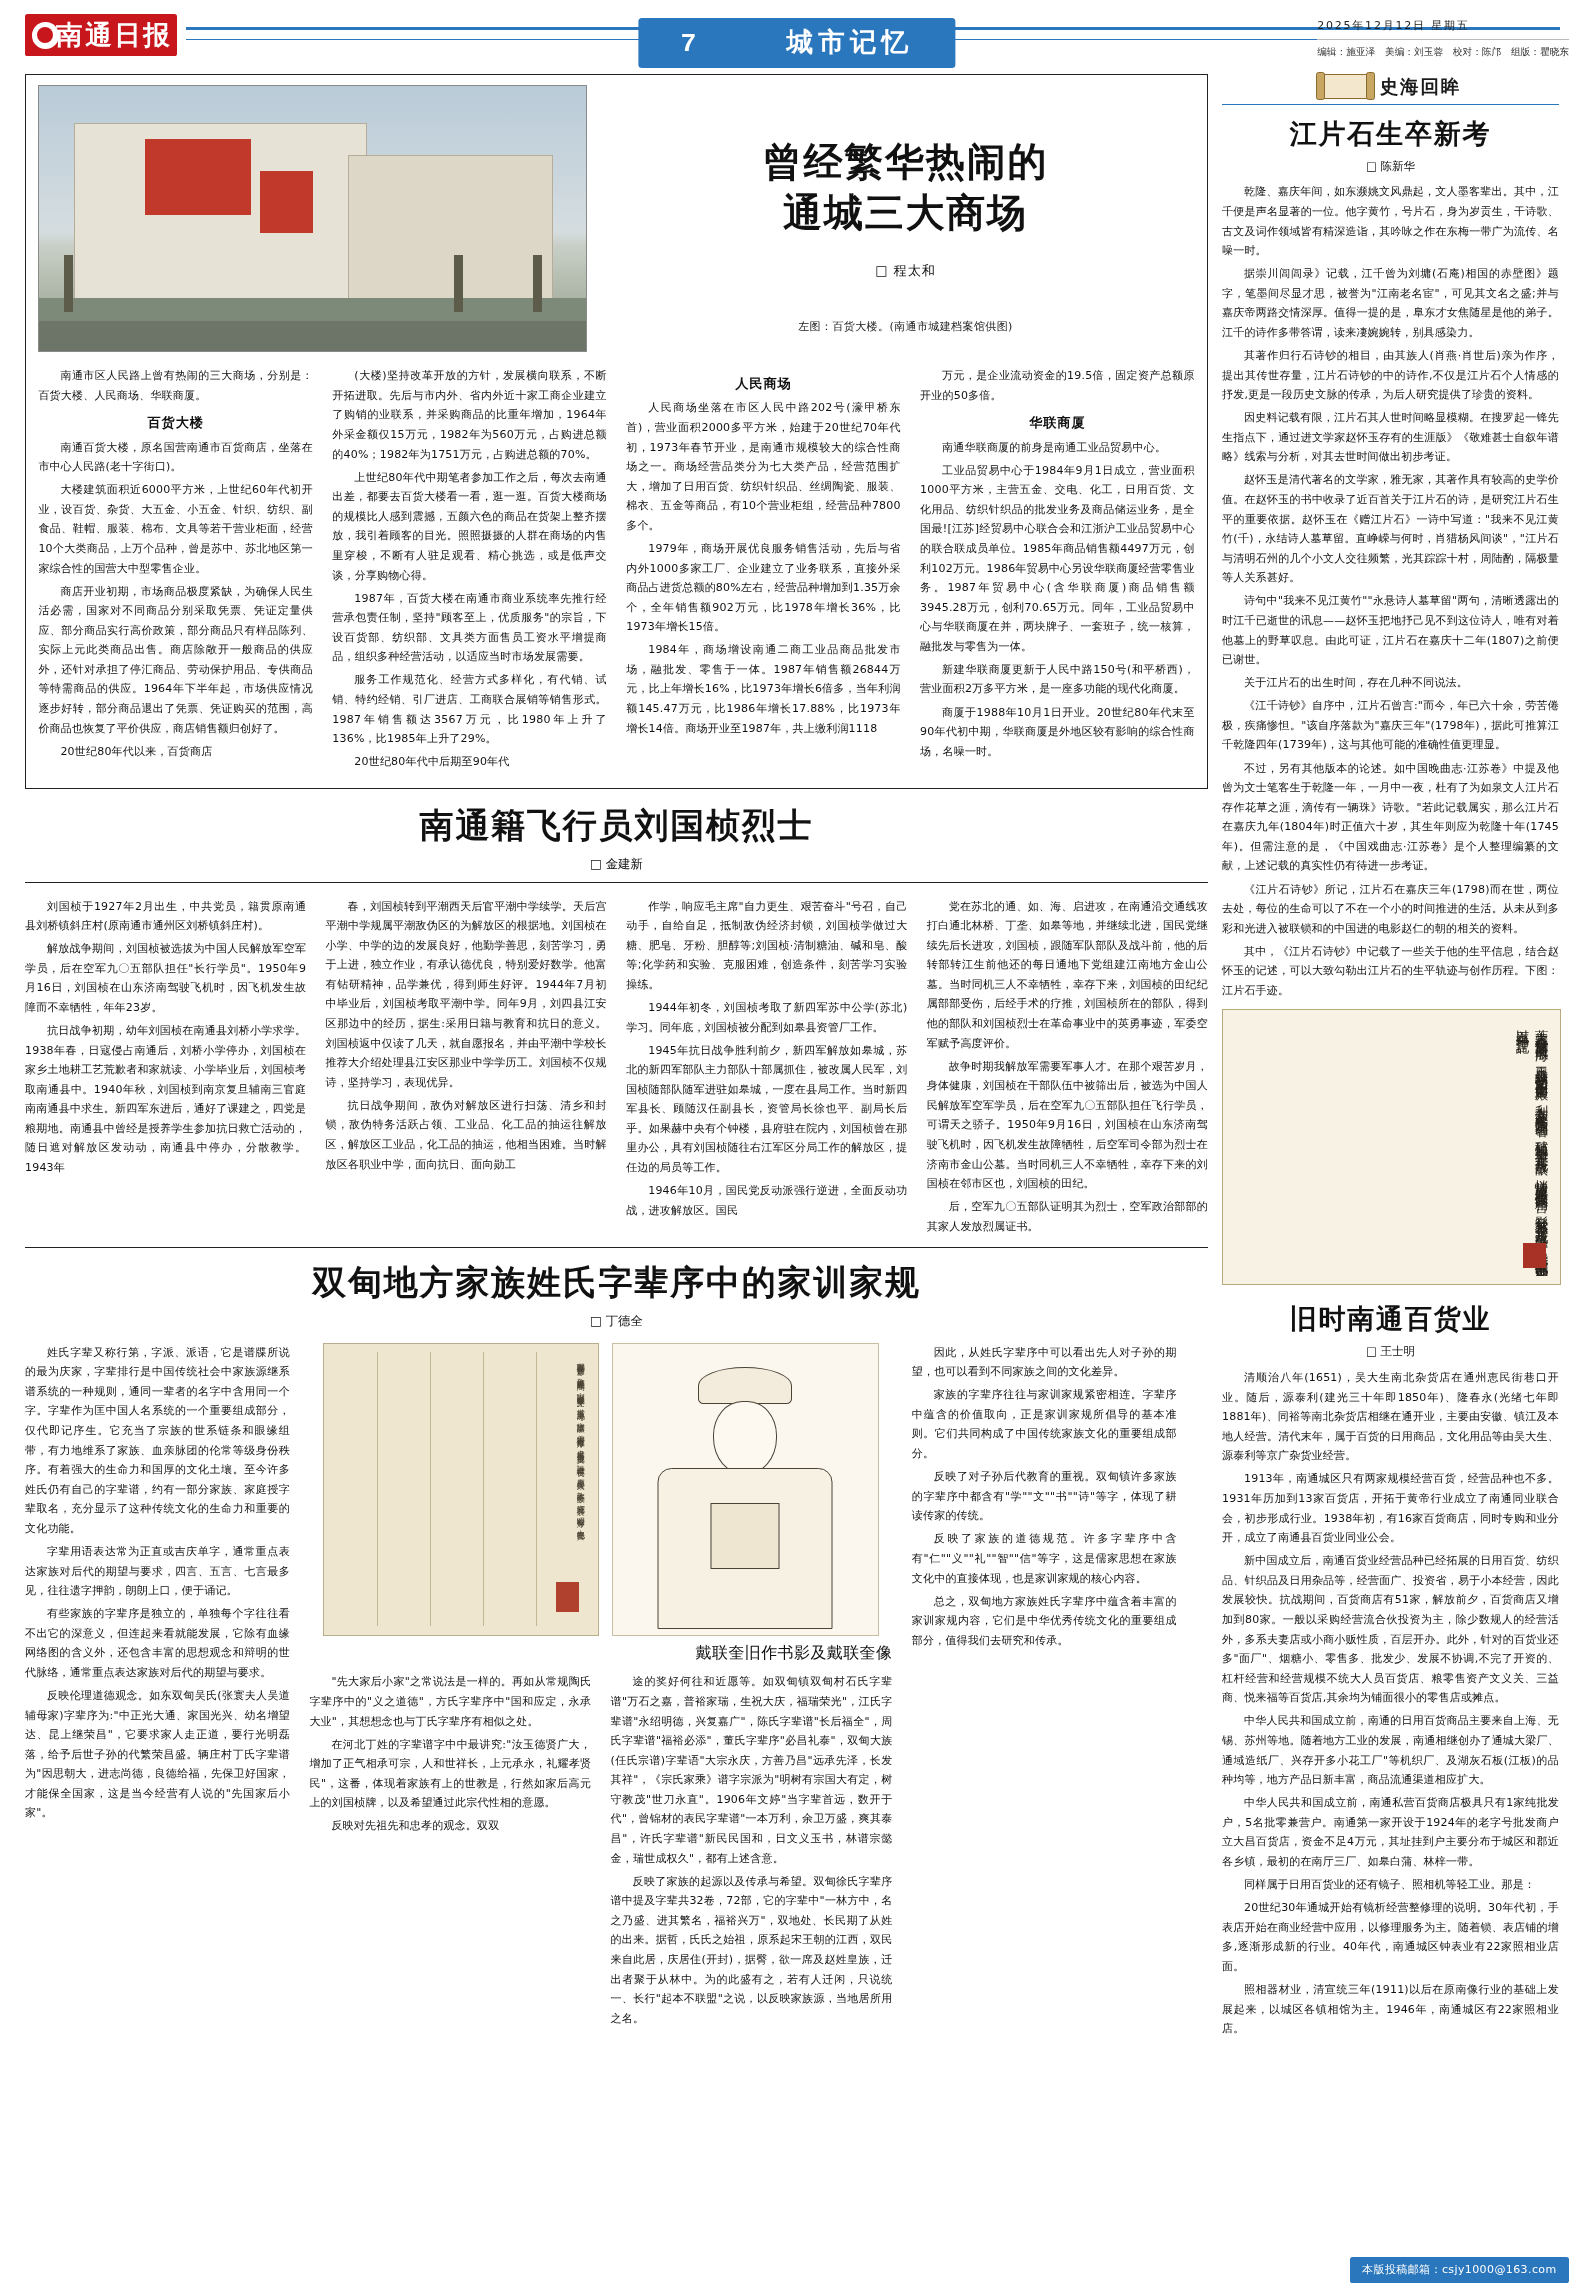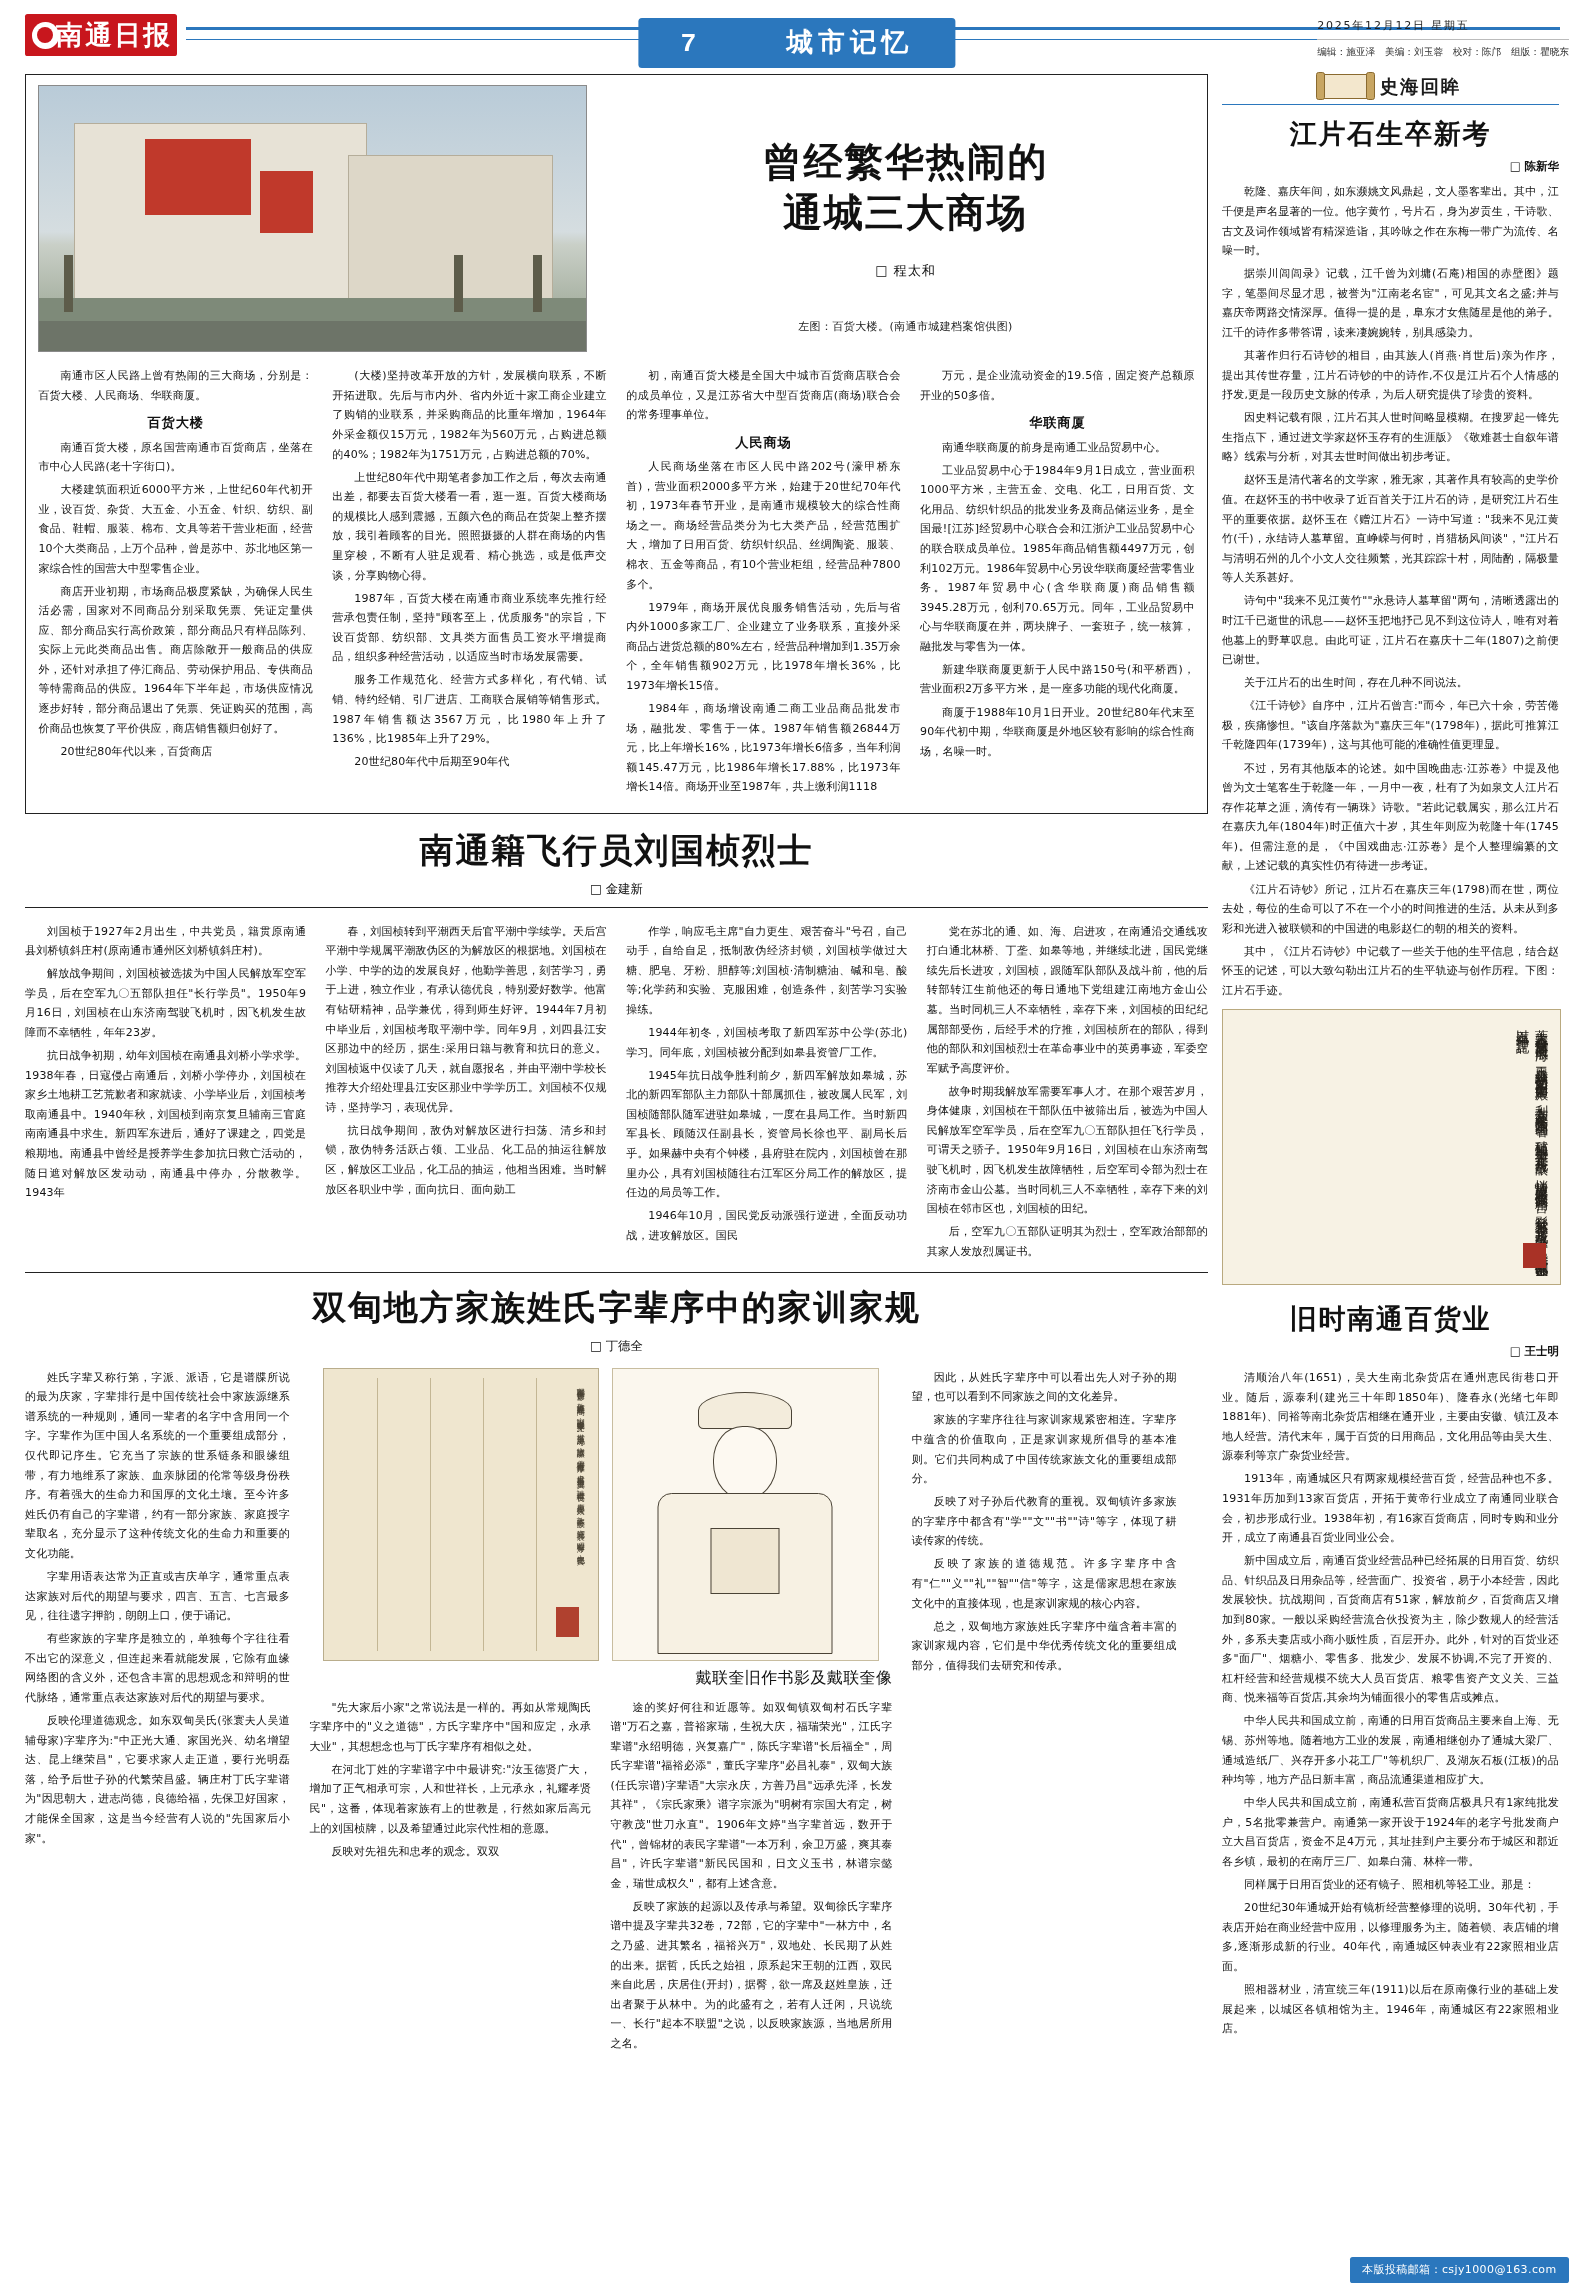--- a/index.html
+++ b/index.html
@@ -193,21 +193,21 @@
   }
   .scroll-ico:before{left:-5.3px;}
   .scroll-ico:after{right:-5.3px;}
   .r-head-txt{
     font-family:"DejaVu Serif","Liberation Serif",serif;font-weight:bold;font-size:18.5px;letter-spacing:1.8px;color:#1b1b1b;
   }
   .r-rule{border-bottom:1.8px solid #2b77bd;margin:3.5px 0 10.6px 0;}
   .r-title{
     font-family:"DejaVu Serif","Liberation Serif",serif;font-weight:bold;font-size:27px;text-align:center;letter-spacing:1.8px;
   }
-  .r-by{text-align:right;font-size:11.5px;margin:7px 0 8.8px 0;font-weight:bold;}
+  .r-by{text-align:center;font-size:11.5px;margin:7px 0 8.8px 0;}
   .calligraphy{
     width:100%;height:274px;background:#f7f2e4;border:0.9px solid #b9a97f;margin-top:8.8px;position:relative;overflow:hidden;
   }
   .calligraphy .ink{
     position:absolute;inset:8.8px;
     writing-mode:vertical-rl;
     font-family:"DejaVu Serif","Liberation Serif",serif;
     font-size:13.2px;line-height:1.45;color:#23201a;letter-spacing:1.8px;overflow:hidden;
   }
   .calligraphy .stamp{position:absolute;right:14px;bottom:16px;width:23px;height:25px;background:#a93226;}
@@ -280,21 +280,20 @@
             <p class="body"></p>
           </div>
           <div>
             <p class="body">(大楼)坚持改革开放的方针，发展横向联系，不断开拓进取。先后与市内外、省内外近十家工商企业建立了购销的业联系，并采购商品的比重年增加，1964年外采金额仅15万元，1982年为560万元，占购进总额的40%；1982年为1751万元，占购进总额的70%。</p>
             <p class="body">上世纪80年代中期笔者参加工作之后，每次去南通出差，都要去百货大楼看一看，逛一逛。百货大楼商场的规模比人感到震撼，五颜六色的商品在货架上整齐摆放，我引着顾客的目光。照照摄摄的人群在商场的内售里穿梭，不断有人驻足观看、精心挑选，或是低声交谈，分享购物心得。</p>
             <p class="body">1987年，百货大楼在南通市商业系统率先推行经营承包责任制，坚持"顾客至上，优质服务"的宗旨，下设百货部、纺织部、文具类方面售员工资水平增提商品，组织多种经营活动，以适应当时市场发展需要。</p>
             <p class="body">服务工作规范化、经营方式多样化，有代销、试销、特约经销、引厂进店、工商联合展销等销售形式。1987年销售额达3567万元，比1980年上升了136%，比1985年上升了29%。</p>
             <p class="body">20世纪80年代中后期至90年代</p>
           </div>
           <div>
-            <p class="body">初，南通百货大楼是全国大中城市百货商店联合会的成员单位，又是江苏省大中型百货商店(商场)联合会的常务理事单位。</p>
             <h4 class="sub">人民商场</h4>
             <p class="body">人民商场坐落在市区人民中路202号(濠甲桥东首)，营业面积2000多平方米，始建于20世纪70年代初，1973年春节开业，是南通市规模较大的综合性商场之一。商场经营品类分为七大类产品，经营范围扩大，增加了日用百货、纺织针织品、丝绸陶瓷、服装、棉衣、五金等商品，有10个营业柜组，经营品种7800多个。</p>
             <p class="body">1979年，商场开展优良服务销售活动，先后与省内外1000多家工厂、企业建立了业务联系，直接外采商品占进货总额的80%左右，经营品种增加到1.35万余个，全年销售额902万元，比1978年增长36%，比1973年增长15倍。</p>
             <p class="body">1984年，商场增设南通二商工业品商品批发市场，融批发、零售于一体。1987年销售额26844万元，比上年增长16%，比1973年增长6倍多，当年利润额145.47万元，比1986年增长17.88%，比1973年增长14倍。商场开业至1987年，共上缴利润1118</p>
           </div>
           <div>
             <p class="body">万元，是企业流动资金的19.5倍，固定资产总额原开业的50多倍。</p>
             <h4 class="sub">华联商厦</h4>
             <p class="body">南通华联商厦的前身是南通工业品贸易中心。</p>
             <p class="body">工业品贸易中心于1984年9月1日成立，营业面积1000平方米，主营五金、交电、化工，日用百货、文化用品、纺织针织品的批发业务及商品储运业务，是全国最![江苏]经贸易中心联合会和江浙沪工业品贸易中心的联合联成员单位。1985年商品销售额4497万元，创利102万元。1986年贸易中心另设华联商厦经营零售业务。1987年贸易中心(含华联商厦)商品销售额3945.28万元，创利70.65万元。同年，工业品贸易中心与华联商厦在并，两块牌子、一套班子，统一核算，融批发与零售为一体。</p>

